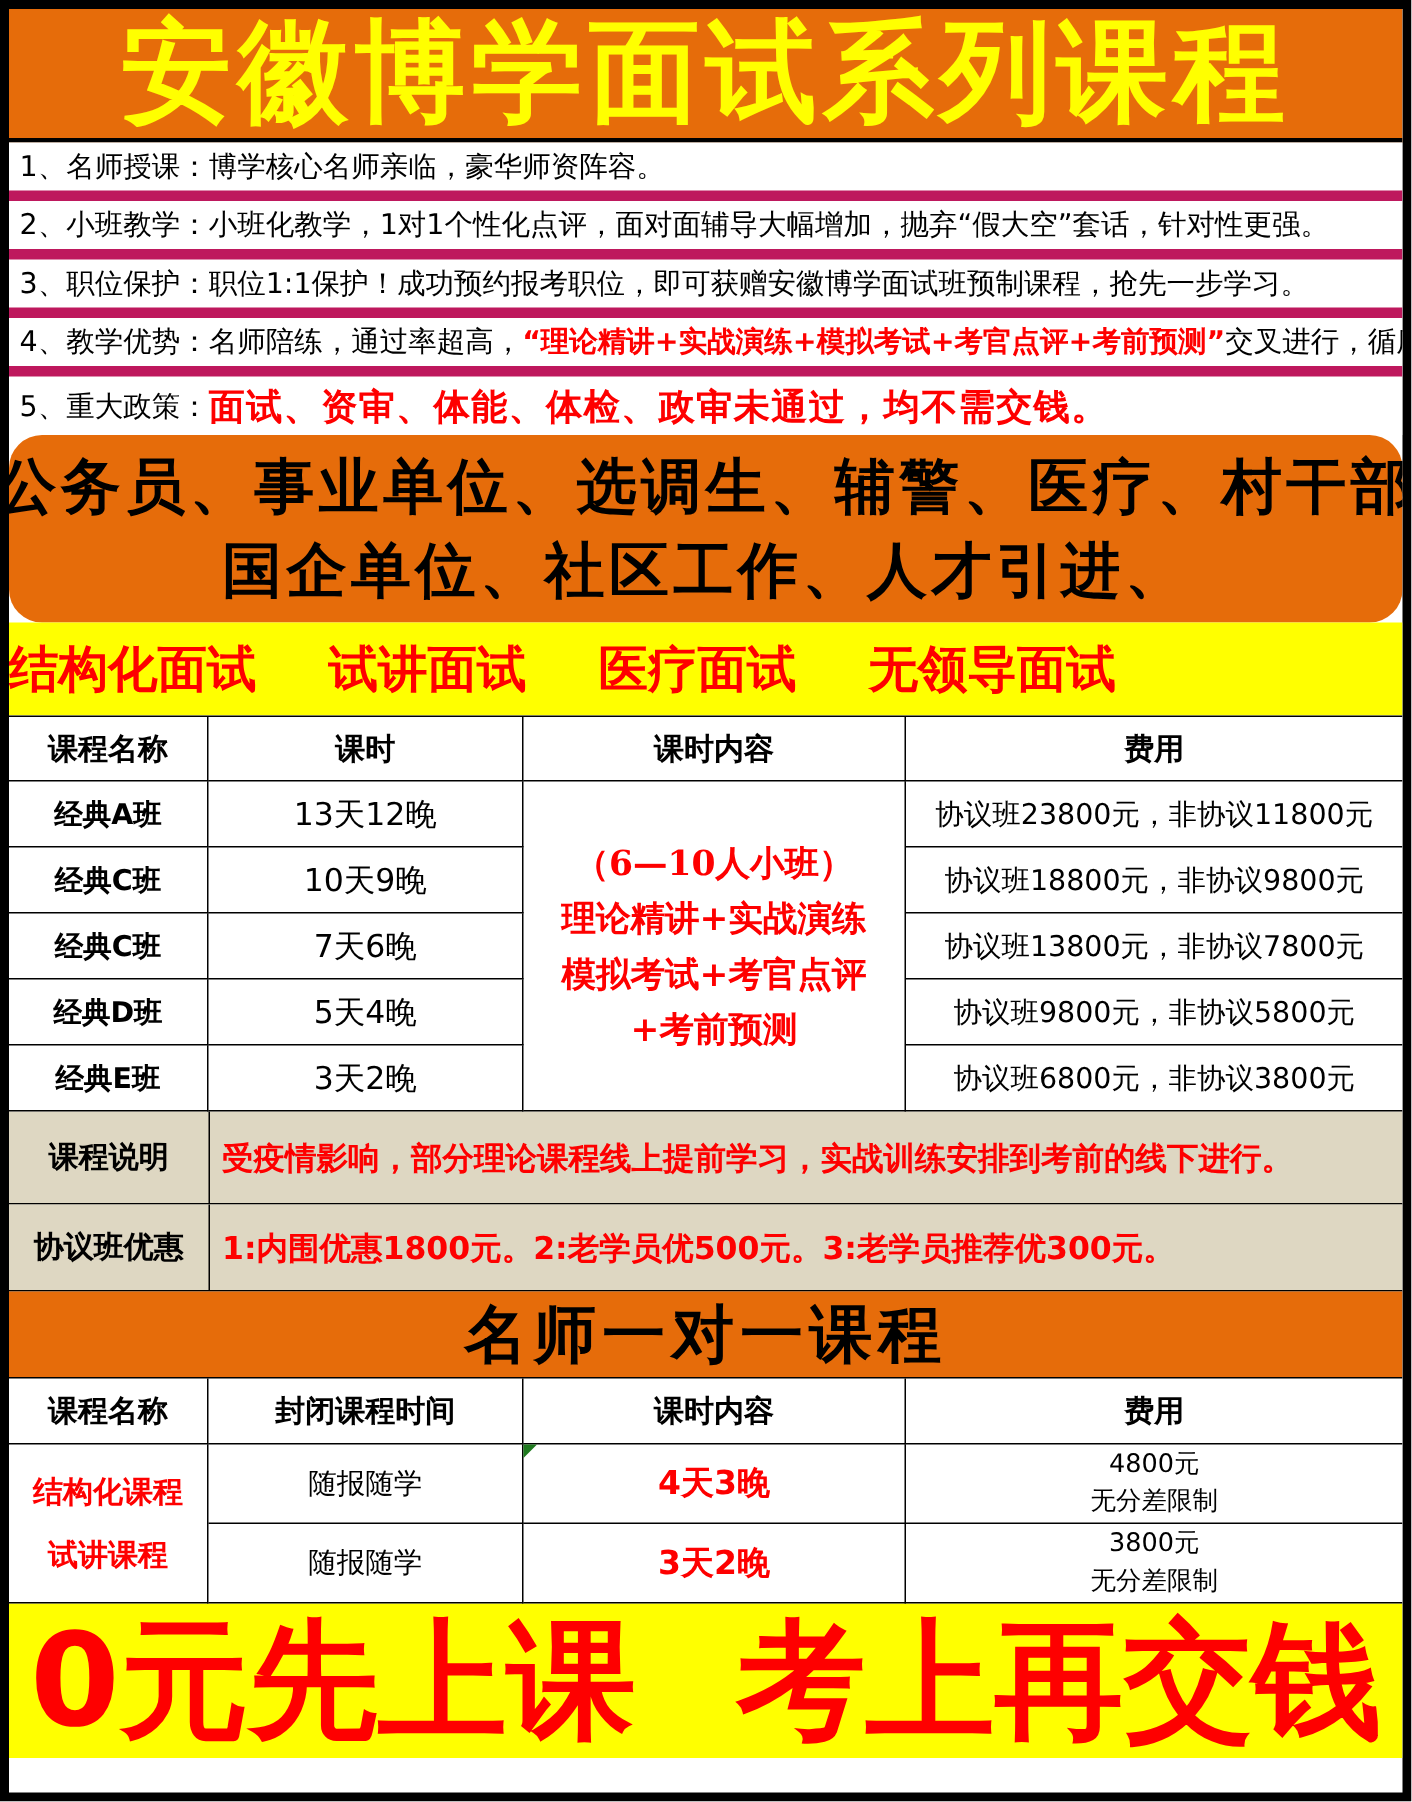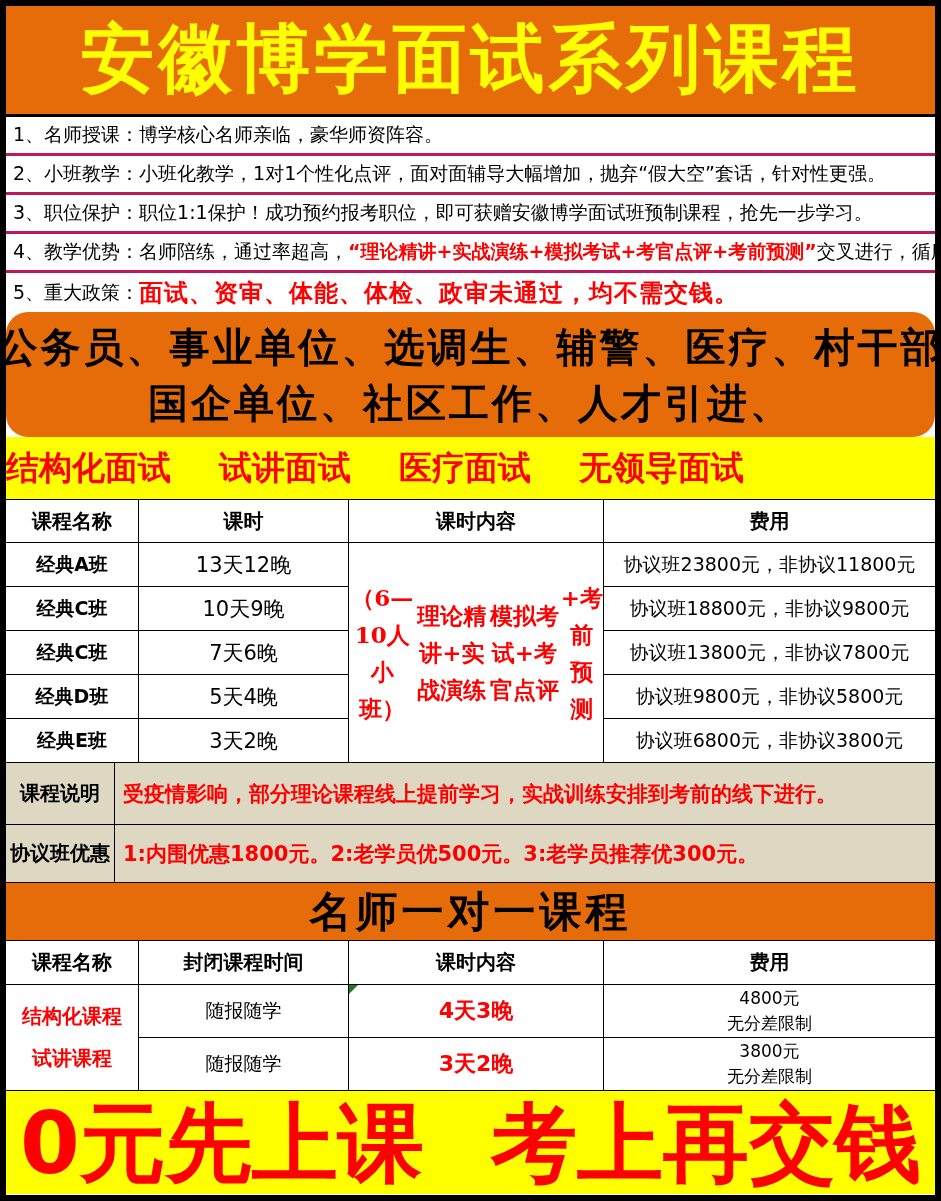--- a/index.html
+++ b/index.html
@@ -7,35 +7,35 @@
   body { font-family:"DejaVu Sans", sans-serif; }
   .poster{
     width:941px; height:1201px;
     border:6px solid #000;
     background:#fff;
     overflow:hidden;
     position:relative;
   }
   
   .banner{
-    height:111px; background:var(--orange);
+    height:89px; background:var(--orange);
     border-bottom:3px solid #000;
     display:flex; align-items:center; justify-content:center;
   }
   .banner-title{
     font-family:"DejaVu Serif", serif;
     font-weight:bold; font-size:74px; color:var(--yellow);
     letter-spacing:4px; white-space:nowrap;
   }
   
   .features{ background:#fff; }
   .feat-row{
     height:39px; display:flex; align-items:center;
     padding-left:7px; font-size:19px; color:#000;
-    border-bottom:3px solid #be185d; white-space:nowrap;
+    border-bottom:7px solid #be185d; white-space:nowrap;
   }
   .feat-row:last-child{ border-bottom:none; }
   .feat-red{ color:var(--red); font-weight:bold; }
   .feat-red-big{
     color:var(--red); font-weight:bold; font-size:24px;
     font-family:"DejaVu Serif", serif; letter-spacing:1px;
   }
   
   .audience{
     height:125px; background:var(--orange);
@@ -69,30 +69,30 @@
     display:flex; align-items:center; justify-content:center;
     text-align:center; color:#000; position:relative;
   }
   .cell.lastcol{ border-right:none; }
   .th{ font-size:20px; font-weight:bold; }
   .cname{ font-size:19px; font-weight:bold; }
   .cdur{ font-size:21px; }
   .cfee{ font-size:19px; }
   .merged{
     grid-column:3; grid-row:2 / span 5;
-    display:flex; flex-direction:row; align-items:center; justify-content:center;
+    display:flex; flex-direction:column; align-items:center; justify-content:center;
     color:var(--red); font-weight:bold; font-size:23px;
     font-family:"DejaVu Serif", serif; line-height:37px;
   }
   
   .note-row{ display:flex; background:var(--tan); border-bottom:1px solid #000; }
   .note-row.r1{ height:62px; }
   .note-row.r2{ height:58px; }
   .note-label{
-    width:109px; flex:none; border-right:1px solid #000;
+    width:134px; flex:none; border-right:1px solid #000;
     display:flex; align-items:center; justify-content:center;
     font-size:20px; font-weight:bold; color:#000;
   }
   .note-content{
     flex:1; display:flex; align-items:center; padding-left:8px;
     font-size:21px; font-weight:bold; color:var(--red); white-space:nowrap;
   }
   
   .one2one{
     height:57px; background:var(--orange);

